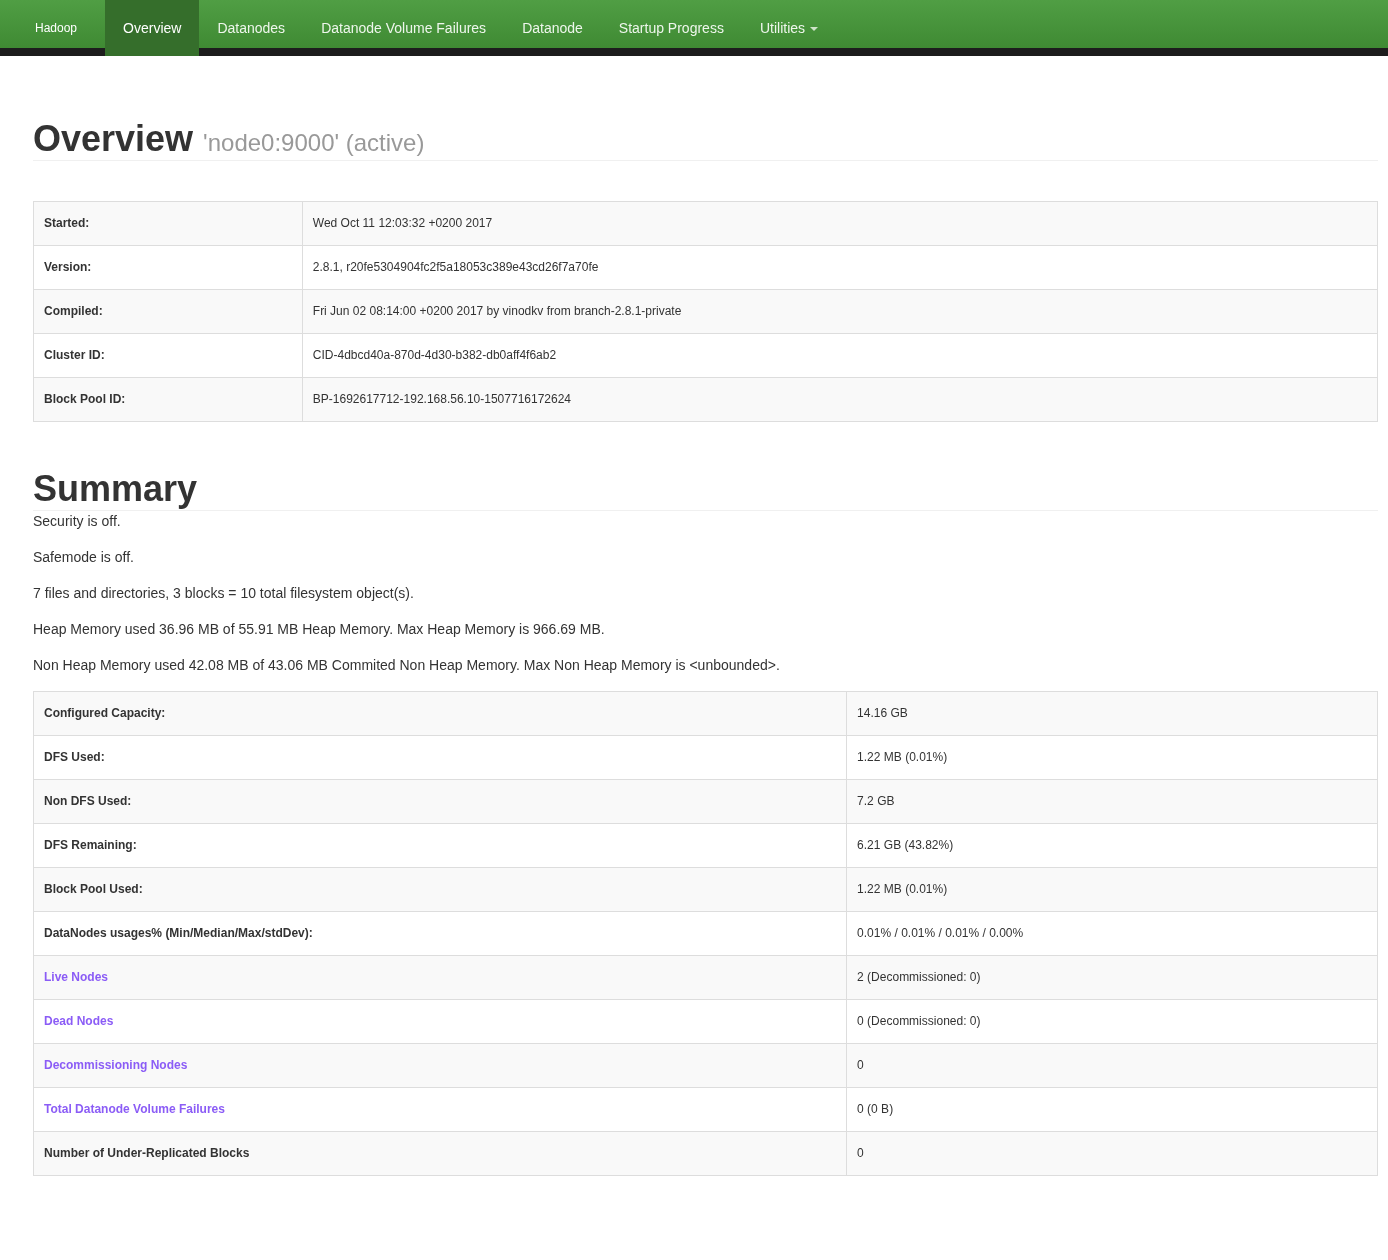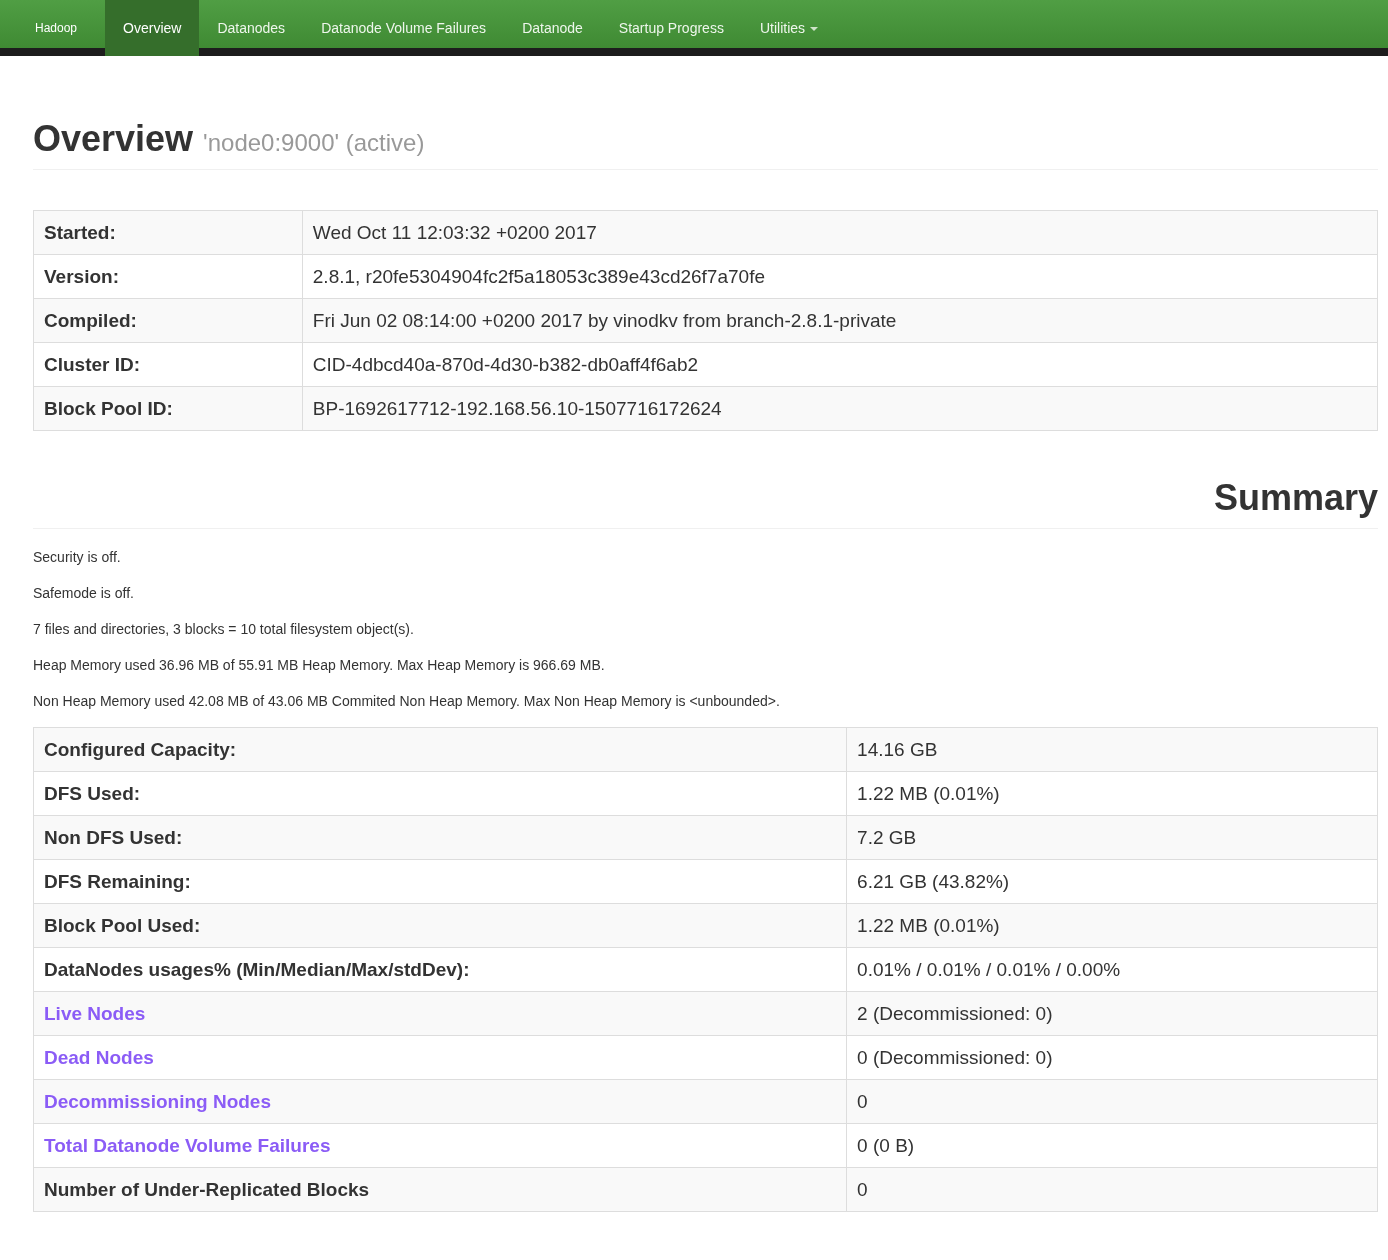--- a/index.html
+++ b/index.html
@@ -60,24 +60,23 @@
     border-left: 4px solid transparent;
   }
 
   
   .container {
     width: 1345px;
     margin-left: 33px;
   }
   .page-header {
     border-bottom: 1px solid #f0f0f0;
-    padding-bottom: 9px;
   }
   .page-header.first { margin: 62px 0 0; }
-  .page-header.second { margin: 46px 0 0; text-align: right; }
+  .page-header.second { margin: 46px 0 0; }
   .page-title {
     font-size: 36px;
     font-weight: 700;
     margin: 0;
     color: #333;
     display: inline-block;
   }
   .page-subtitle {
     font-size: 24px;
     font-weight: 400;
@@ -90,39 +89,39 @@
     width: 100%;
     border-collapse: collapse;
     margin-top: 40px;
   }
   table.info-table.summary { margin-top: 9px; }
   .info-table th, .info-table td {
     border: 1px solid #ddd;
     padding: 11px 10px;
     text-align: left;
     vertical-align: middle;
-    font-size: 19px;
+    font-size: 12px;
     line-height: 21px;
   }
   .info-table th { font-weight: 700; color: #333; }
   .info-table td { font-weight: 400; }
   .info-table tbody tr:nth-child(odd) { background: #f9f9f9; }
   .info-table tbody tr:nth-child(even) { background: #fff; }
   table.overview th { width: 20%; }
   table.summary th { width: 60.5%; }
 
   .info-table a {
     color: #8b5cf6;
     text-decoration: none;
     font-weight: 700;
     cursor: pointer;
   }
 
   
-  .summary-paragraphs { margin-top: 18px; }
+  .summary-paragraphs { }
   .summary-paragraphs p {
     margin: 0 0 16px 0;
     line-height: 20px;
   }
 </style>
 </head>
 <body>
 
 <nav class="navbar">
   <a class="navbar-brand">Hadoop</a>

